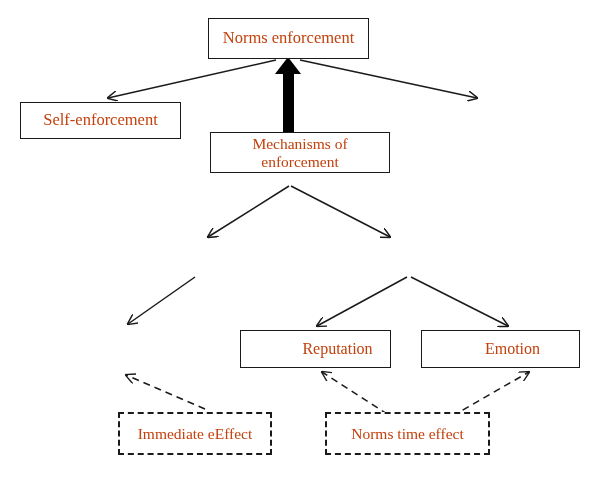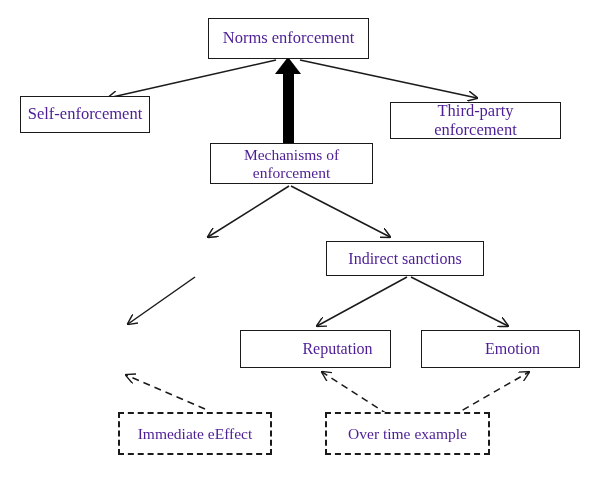--- a/index.html
+++ b/index.html
@@ -27,39 +27,39 @@
   }
   .node {
     position: absolute;
     box-sizing: border-box;
     background: #ffffff;
     display: flex;
     align-items: center;
     justify-content: center;
     text-align: center;
     line-height: 1.12;
-    color: #4c1d95;
+    color: #c2410c;
     z-index: 2;
   }
   .node.solid {
     border: 1.6px solid #1a1a1a;
   }
   .node.dashed {
     border: 2px dashed #1a1a1a;
   }
   .node .label {
     display: block;
     padding: 0 4px;
     white-space: pre-line;
   }
   
   #node-norms-enforcement      { left: 208px; top: 18px;  width: 161px; height: 41px;  font-size: 16.5px; }
-  #node-self-enforcement       { left: 20px;  top: 96px; width: 130px; height: 37px;  font-size: 16.5px; }
+  #node-self-enforcement       { left: 20px;  top: 102px; width: 161px; height: 37px;  font-size: 16.5px; }
   #node-third-party            { left: 390px; top: 102px; width: 171px; height: 37px;  font-size: 16.5px; }
-  #node-mechanisms             { left: 210px; top: 143px; width: 163px; height: 41px;  font-size: 15.5px; }
+  #node-mechanisms             { left: 210px; top: 132px; width: 180px; height: 41px;  font-size: 15.5px; }
   #node-direct-sanctions       { left: 115px; top: 241px; width: 161px; height: 35px;  font-size: 16px; }
   #node-indirect-sanctions     { left: 326px; top: 241px; width: 158px; height: 35px;  font-size: 16px; }
   #node-material-sanction      { left: 35px;  top: 328px; width: 171px; height: 43px;  font-size: 15.5px; }
   #node-reputation             { left: 240px; top: 330px; width: 151px; height: 38px;  font-size: 16px; padding-left: 44px; }
   #node-emotion                { left: 421px; top: 330px; width: 159px; height: 38px;  font-size: 16px; padding-left: 24px; }
   #node-immediate-effect       { left: 118px; top: 412px; width: 154px; height: 43px;  font-size: 15.5px; }
   #node-over-time-effect       { left: 325px; top: 412px; width: 165px; height: 43px;  font-size: 15.5px; }
 </style>
 </head>
 <body>
@@ -103,44 +103,38 @@
   </svg>
 
   <div class="node solid" id="node-norms-enforcement">
     <span class="label">Norms enforcement</span>
   </div>
 
   <div class="node solid" id="node-self-enforcement">
     <span class="label">Self-enforcement</span>
   </div>
 
-  <div class="node solid" id="node-third-party">
-    <span class="label">Third-party enforcement</span>
-  </div>
 
   <div class="node solid" id="node-mechanisms">
     <span class="label">Mechanisms of
 enforcement</span>
   </div>
 
 
-  <div class="node solid" id="node-indirect-sanctions">
-    <span class="label">Indirect sanctions</span>
-  </div>
 
 
   <div class="node solid" id="node-reputation">
     <span class="label">Reputation</span>
   </div>
 
   <div class="node solid" id="node-emotion">
     <span class="label">Emotion</span>
   </div>
 
   <div class="node dashed" id="node-immediate-effect">
     <span class="label">Immediate eEffect</span>
   </div>
 
   <div class="node dashed" id="node-over-time-effect">
-    <span class="label">Over time example</span>
+    <span class="label">Norms time effect</span>
   </div>
 
 </div>
 
 </body></html>

